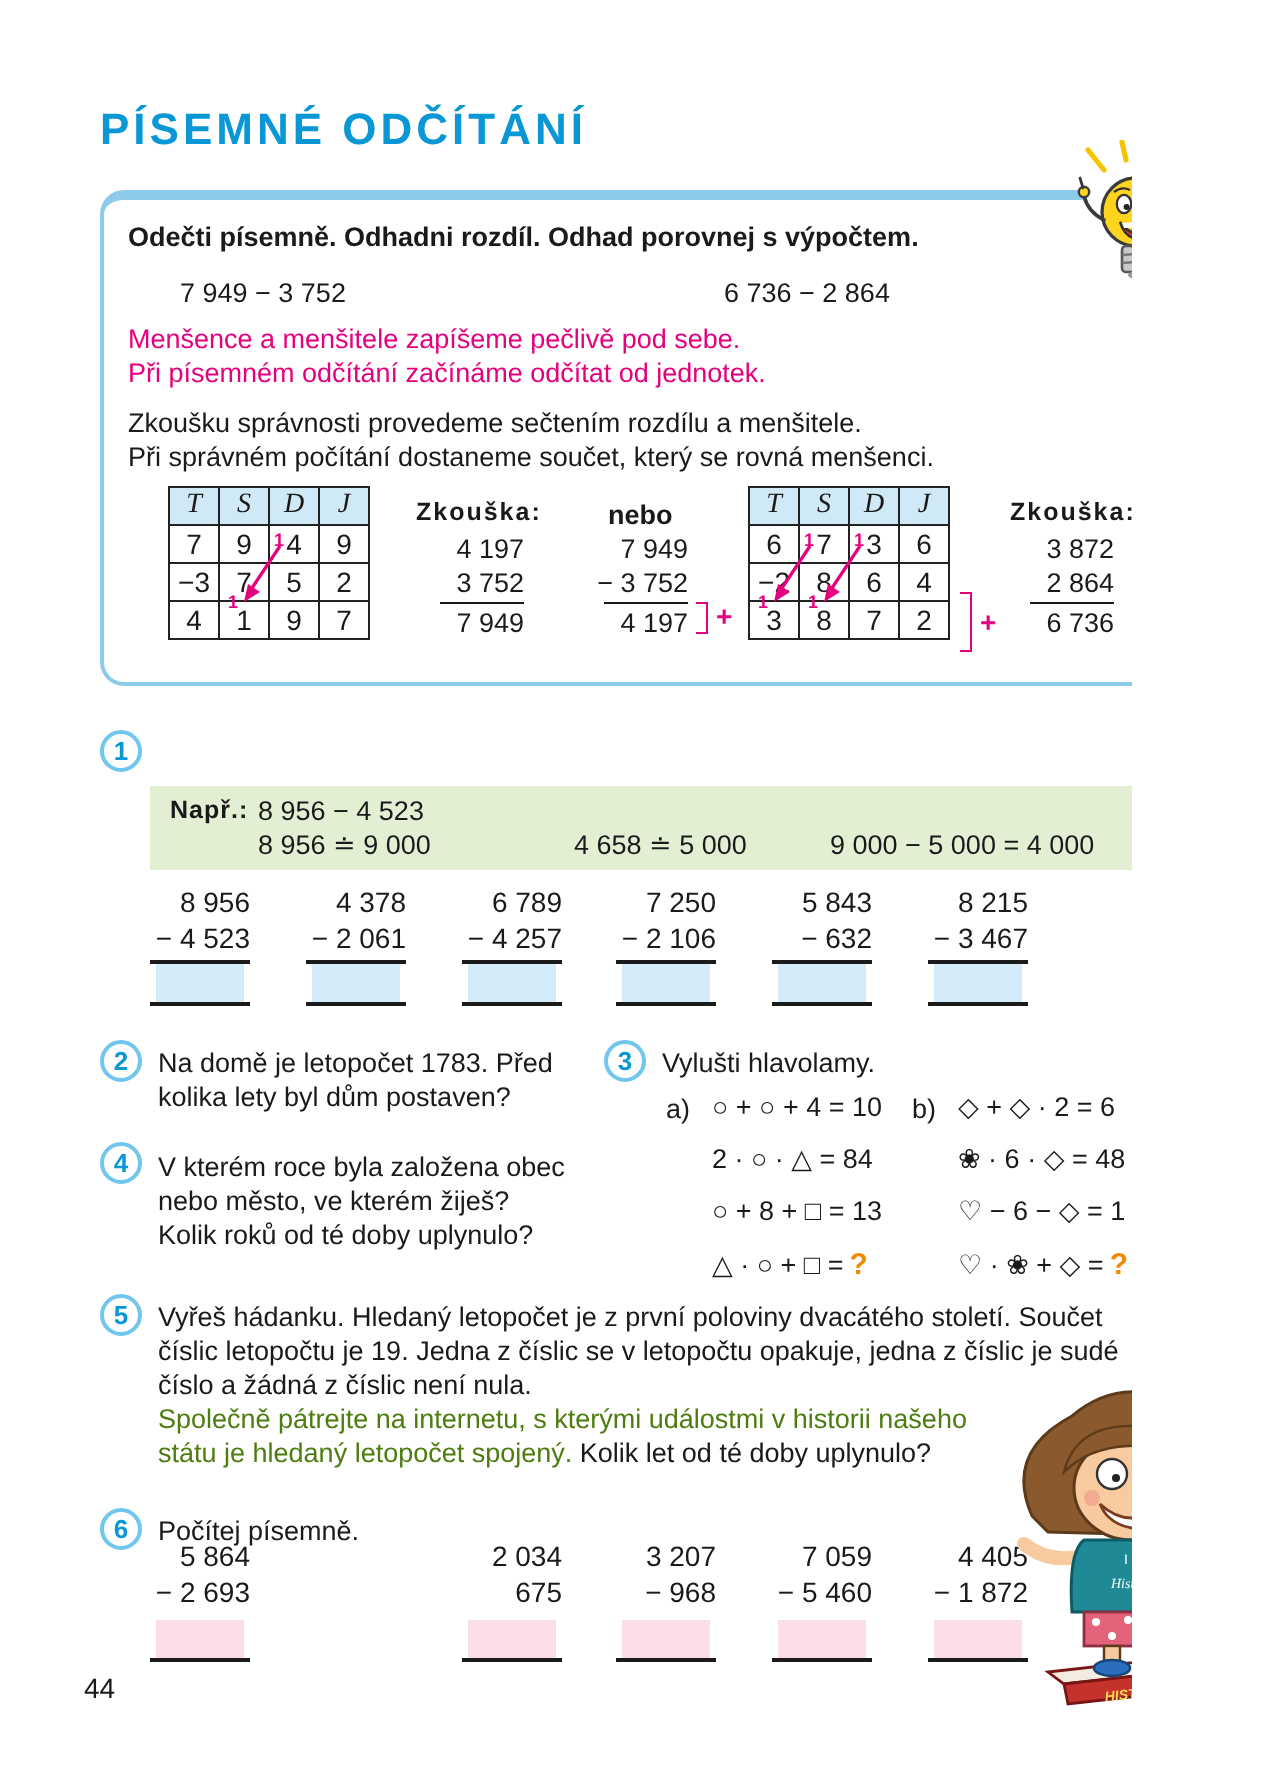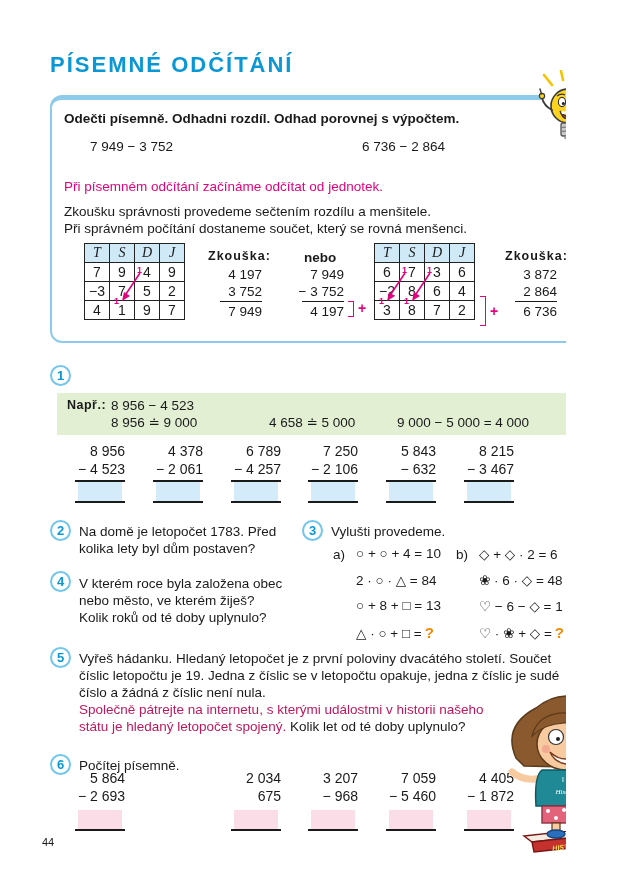--- a/index.html
+++ b/index.html
@@ -3,21 +3,21 @@
 <meta charset="utf-8">
 <style>
   *{margin:0;padding:0;box-sizing:border-box}
   html,body{background:#fff}
   #page{position:relative;width:566px;height:883px;background:#fff;overflow:hidden;
         font-family:"Liberation Sans","DejaVu Sans",sans-serif;color:#1a1a1a}
   .abs{position:absolute}
   .t{font-size:13.5px;line-height:17px}
   .b{font-weight:bold}
   .magenta{color:#e5007d}
-  .blue{color:#be185d}
+  .blue{color:#4d7c0f}
   .page-title{font-size:22px;font-weight:bold;letter-spacing:2px;color:#0a97d5}
   .intro-box{width:549px;height:248px;border:2.5px solid #8ecbeb;border-top-width:5px;border-radius:12px;background:#fff}
   .badge{width:21px;height:21px;border:2.2px solid #70c6ec;border-radius:50%;background:#fff;
          color:#0a97d5;font-weight:bold;font-size:13px;display:flex;align-items:center;justify-content:center}
   .ttable{border-collapse:collapse}
   .ttable td{border:1.5px solid #222;width:25px;height:19px;text-align:center;font-size:14px;padding:0}
   .ttable tr.hdr td{background:#cfe9f7;font-style:italic;font-family:"Liberation Serif","DejaVu Serif",serif;font-size:14px}
   .cs{position:absolute;color:#e5007d;font-size:9px;font-weight:bold;line-height:9px;z-index:3}
   .arrsvg{position:absolute;left:0;top:0;z-index:2;pointer-events:none}
   .chklbl{font-weight:bold;font-size:12.5px;letter-spacing:1px}
@@ -28,33 +28,34 @@
   .greenbox{width:523px;height:42px;background:#e2efd3}
   .nprlbl{font-weight:bold;font-size:12.5px;letter-spacing:.5px}
   .prob{position:absolute;width:60px;text-align:right}
   .prob .ln{font-size:14px;line-height:18px}
   .ans{width:50px;margin-left:auto;margin-top:2px;border-top:2px solid #1a1a1a;border-bottom:2px solid #1a1a1a;display:flex;justify-content:center}
   .ans .fill{width:44px;height:19px;background:#d4ecfa}
   .prob6 .ans{border-top:none;margin-top:5px}
   .prob6 .ans .fill{background:#fbdde8}
   .eqcol div{height:26px;font-size:13.5px;white-space:nowrap}
   .qmark{color:#f18a00;font-weight:bold;font-size:15px;margin-left:3px}
-  .pagenum{font-size:11px}
+  .pagenum{font-size:14px}
 </style>
 </head>
 <body>
 
 <div id="page">
 
   <div class="abs page-title" style="left:50px;top:52px">PÍSEMNÉ ODČÍTÁNÍ</div>
 
   <div class="abs intro-box" style="left:50px;top:95px">
     <div class="abs t b" style="left:12px;top:10px">Odečti písemně. Odhadni rozdíl. Odhad porovnej s výpočtem.</div>
     <div class="abs t" style="left:38px;top:38px">7 949 − 3 752</div>
     <div class="abs t" style="left:310px;top:38px">6 736 − 2 864</div>
+    <div class="abs t magenta" style="left:12px;top:61px">Menšence a menšitele zapíšeme pečlivě pod sebe.</div>
     <div class="abs t magenta" style="left:12px;top:78px">Při písemném odčítání začínáme odčítat od jednotek.</div>
     <div class="abs t" style="left:12px;top:103px">Zkoušku správnosti provedeme sečtením rozdílu a menšitele.</div>
     <div class="abs t" style="left:12px;top:120px">Při správném počítání dostaneme součet, který se rovná menšenci.</div>
 
     <div class="abs" style="left:32px;top:143px;width:104px;height:88px">
       <table class="ttable">
         <tbody>
             <tr class="hdr">
           <td>T</td>
           <td>S</td>
@@ -181,21 +182,21 @@
     <path d="M24,41 Q32,52 41,40 Q38,49 31,49 Q26,48 24,41 Z" fill="#c0392b" stroke="#333" stroke-width="1.2"></path>
     <path d="M25,41.5 L40,40.5 L39,43.5 L26,44 Z" fill="#fff"></path>
     <rect x="25" y="53" width="14" height="13" rx="2" fill="#c9c9c9" stroke="#555" stroke-width="1.3"></rect>
     <line x1="25" y1="57.5" x2="39" y2="56.5" stroke="#777" stroke-width="1.2"></line>
     <line x1="25" y1="61.5" x2="39" y2="60.5" stroke="#777" stroke-width="1.2"></line>
     <ellipse cx="32" cy="67.5" rx="4" ry="2" fill="#9a9a9a"></ellipse>
   </svg>
 
   <div class="abs badge" style="left:50px;top:365px">1</div>
 
-  <div class="abs greenbox" style="left:57px;top:393px">
+  <div class="abs greenbox" style="left:75px;top:393px">
     <span class="abs nprlbl" style="left:10px;top:5px">Např.:</span>
     <span class="abs t" style="left:54px;top:4px">8 956 − 4 523</span>
     <span class="abs t" style="left:54px;top:21px">8 956 ≐ 9 000</span>
     <span class="abs t" style="left:212px;top:21px">4 658 ≐ 5 000</span>
     <span class="abs t" style="left:340px;top:21px">9 000 − 5 000 = 4 000</span>
   </div>
 
   <div class="prob" style="left:65px;top:442px">
       <div class="ln">8 956</div>
       <div class="ln">− 4 523</div>
@@ -237,21 +238,21 @@
       <div class="ans">
         <div class="fill"></div>
       </div>
     </div>
 
   <div class="abs badge" style="left:50px;top:520px">2</div>
   <div class="abs t" style="left:79px;top:523px">Na domě je letopočet 1783. Před</div>
   <div class="abs t" style="left:79px;top:540px">kolika lety byl dům postaven?</div>
 
   <div class="abs badge" style="left:302px;top:520px">3</div>
-  <div class="abs t" style="left:331px;top:523px">Vylušti provedeme.</div>
+  <div class="abs t" style="left:331px;top:523px">Vylušti hlavolamy.</div>
   <div class="abs t" style="left:333px;top:546px">a)</div>
   <div class="abs eqcol" style="left:356px;top:546px">
     <div><span>○ + ○ + 4 = 10</span></div>
     <div><span>2 · ○ · △ = 84</span></div>
     <div><span>○ + 8 + □ = 13</span></div>
     <div><span>△ · ○ + □ =</span><span class="qmark">?</span></div>
   </div>
   <div class="abs t" style="left:456px;top:546px">b)</div>
   <div class="abs eqcol" style="left:479px;top:546px">
     <div><span>◇ + ◇ · 2 = 6</span></div>

